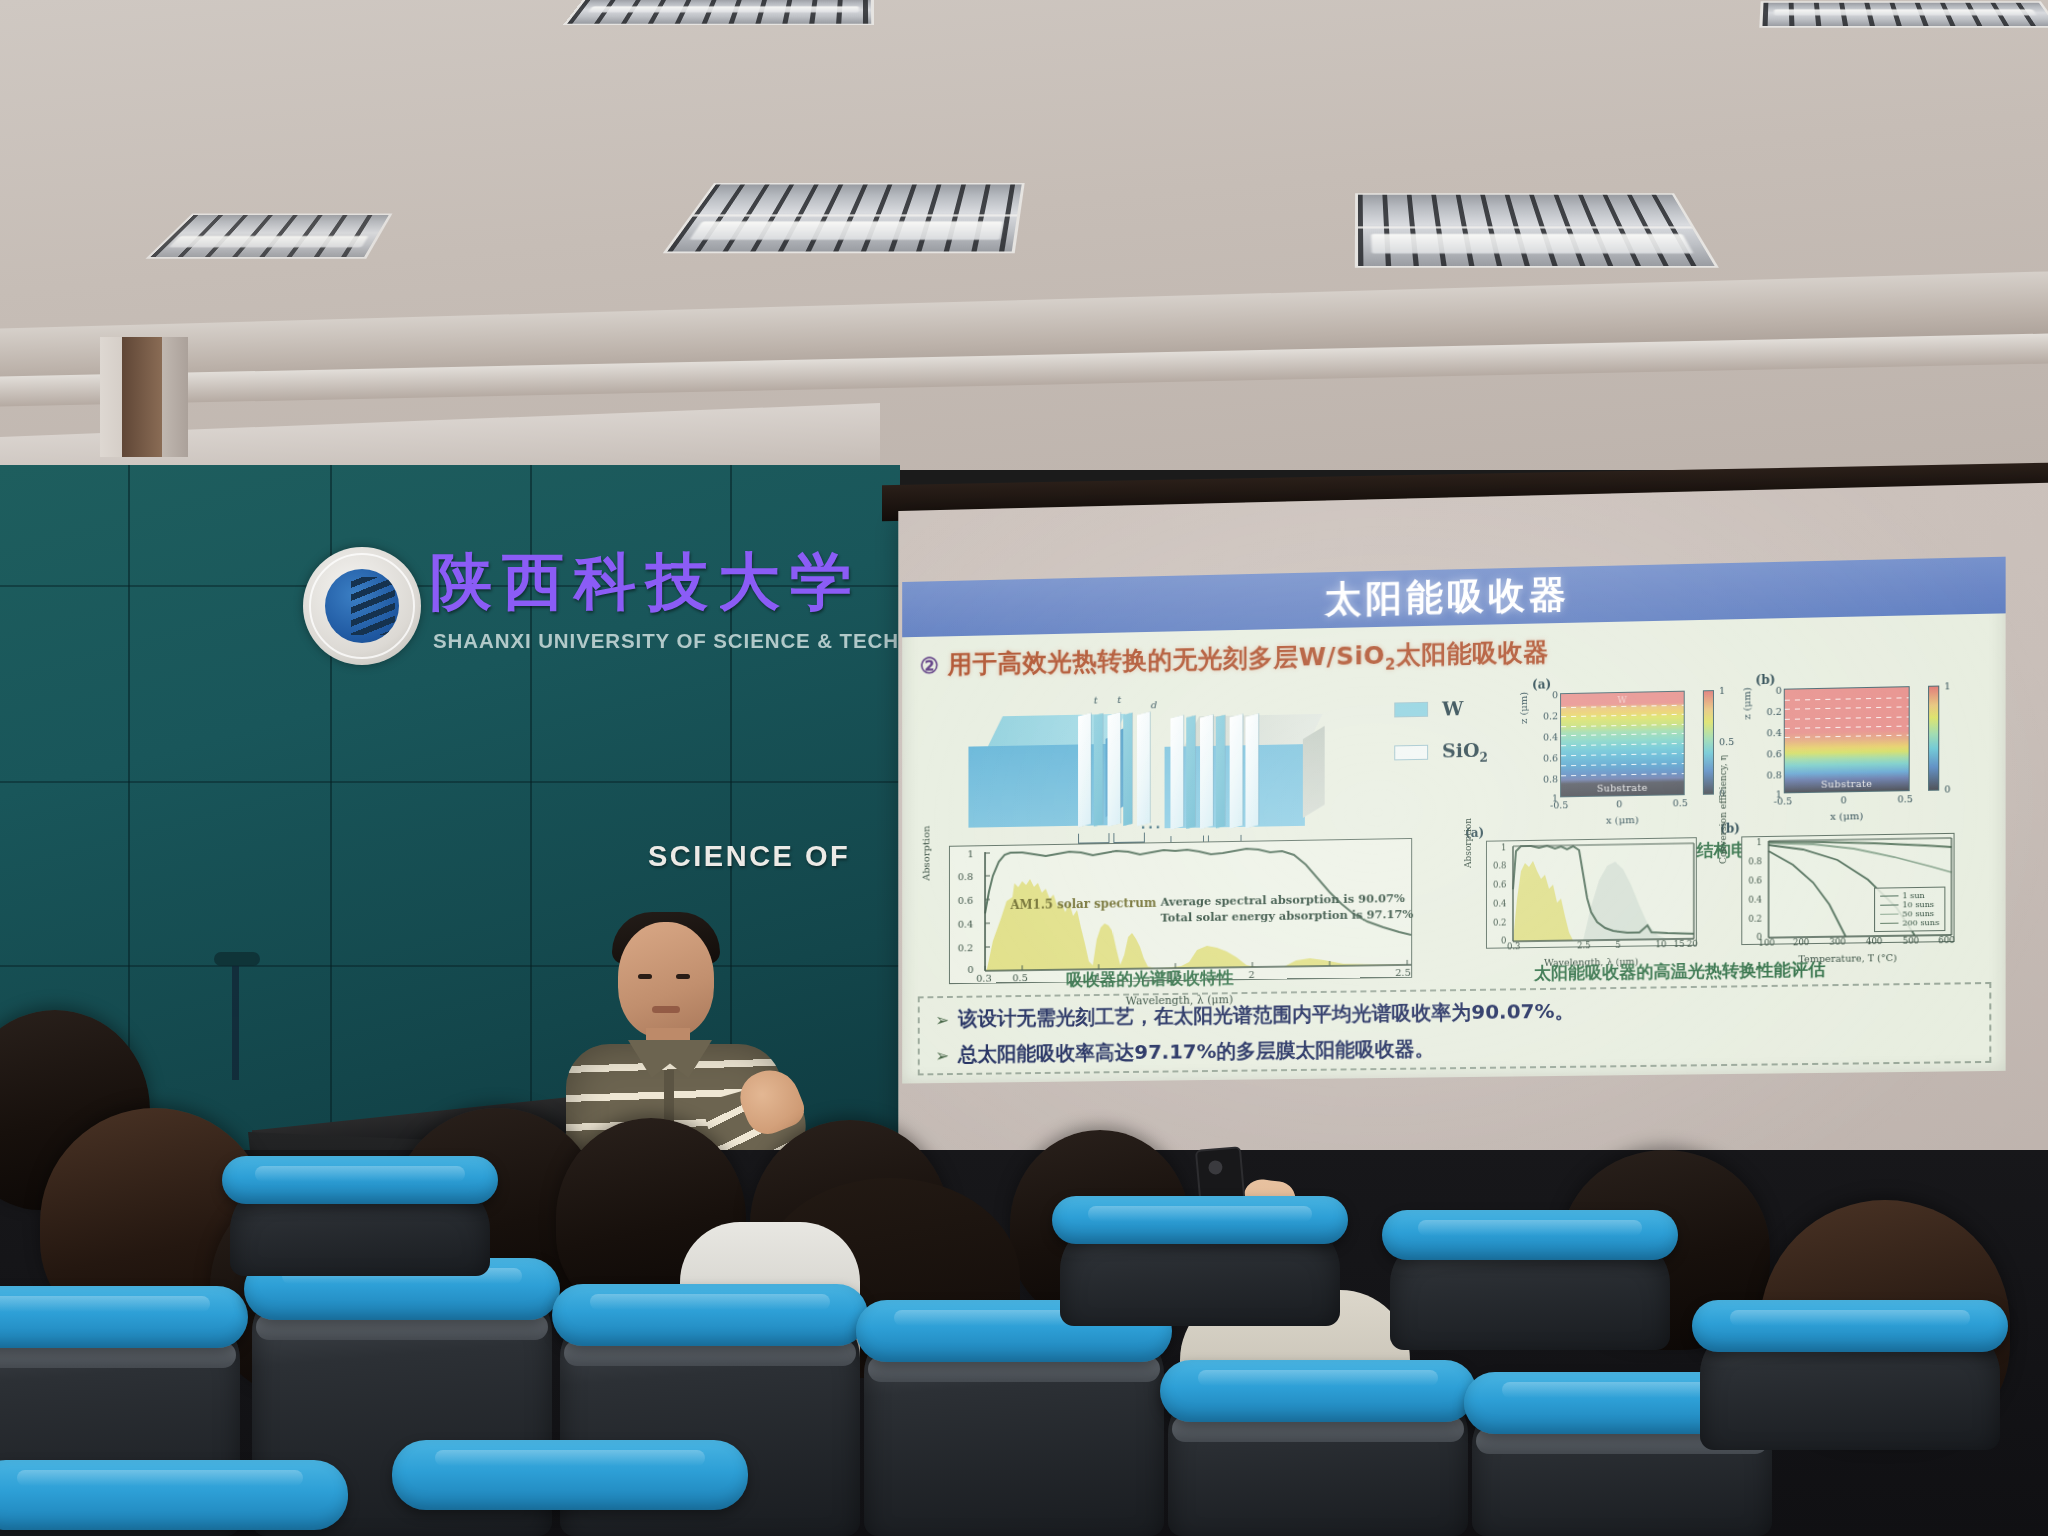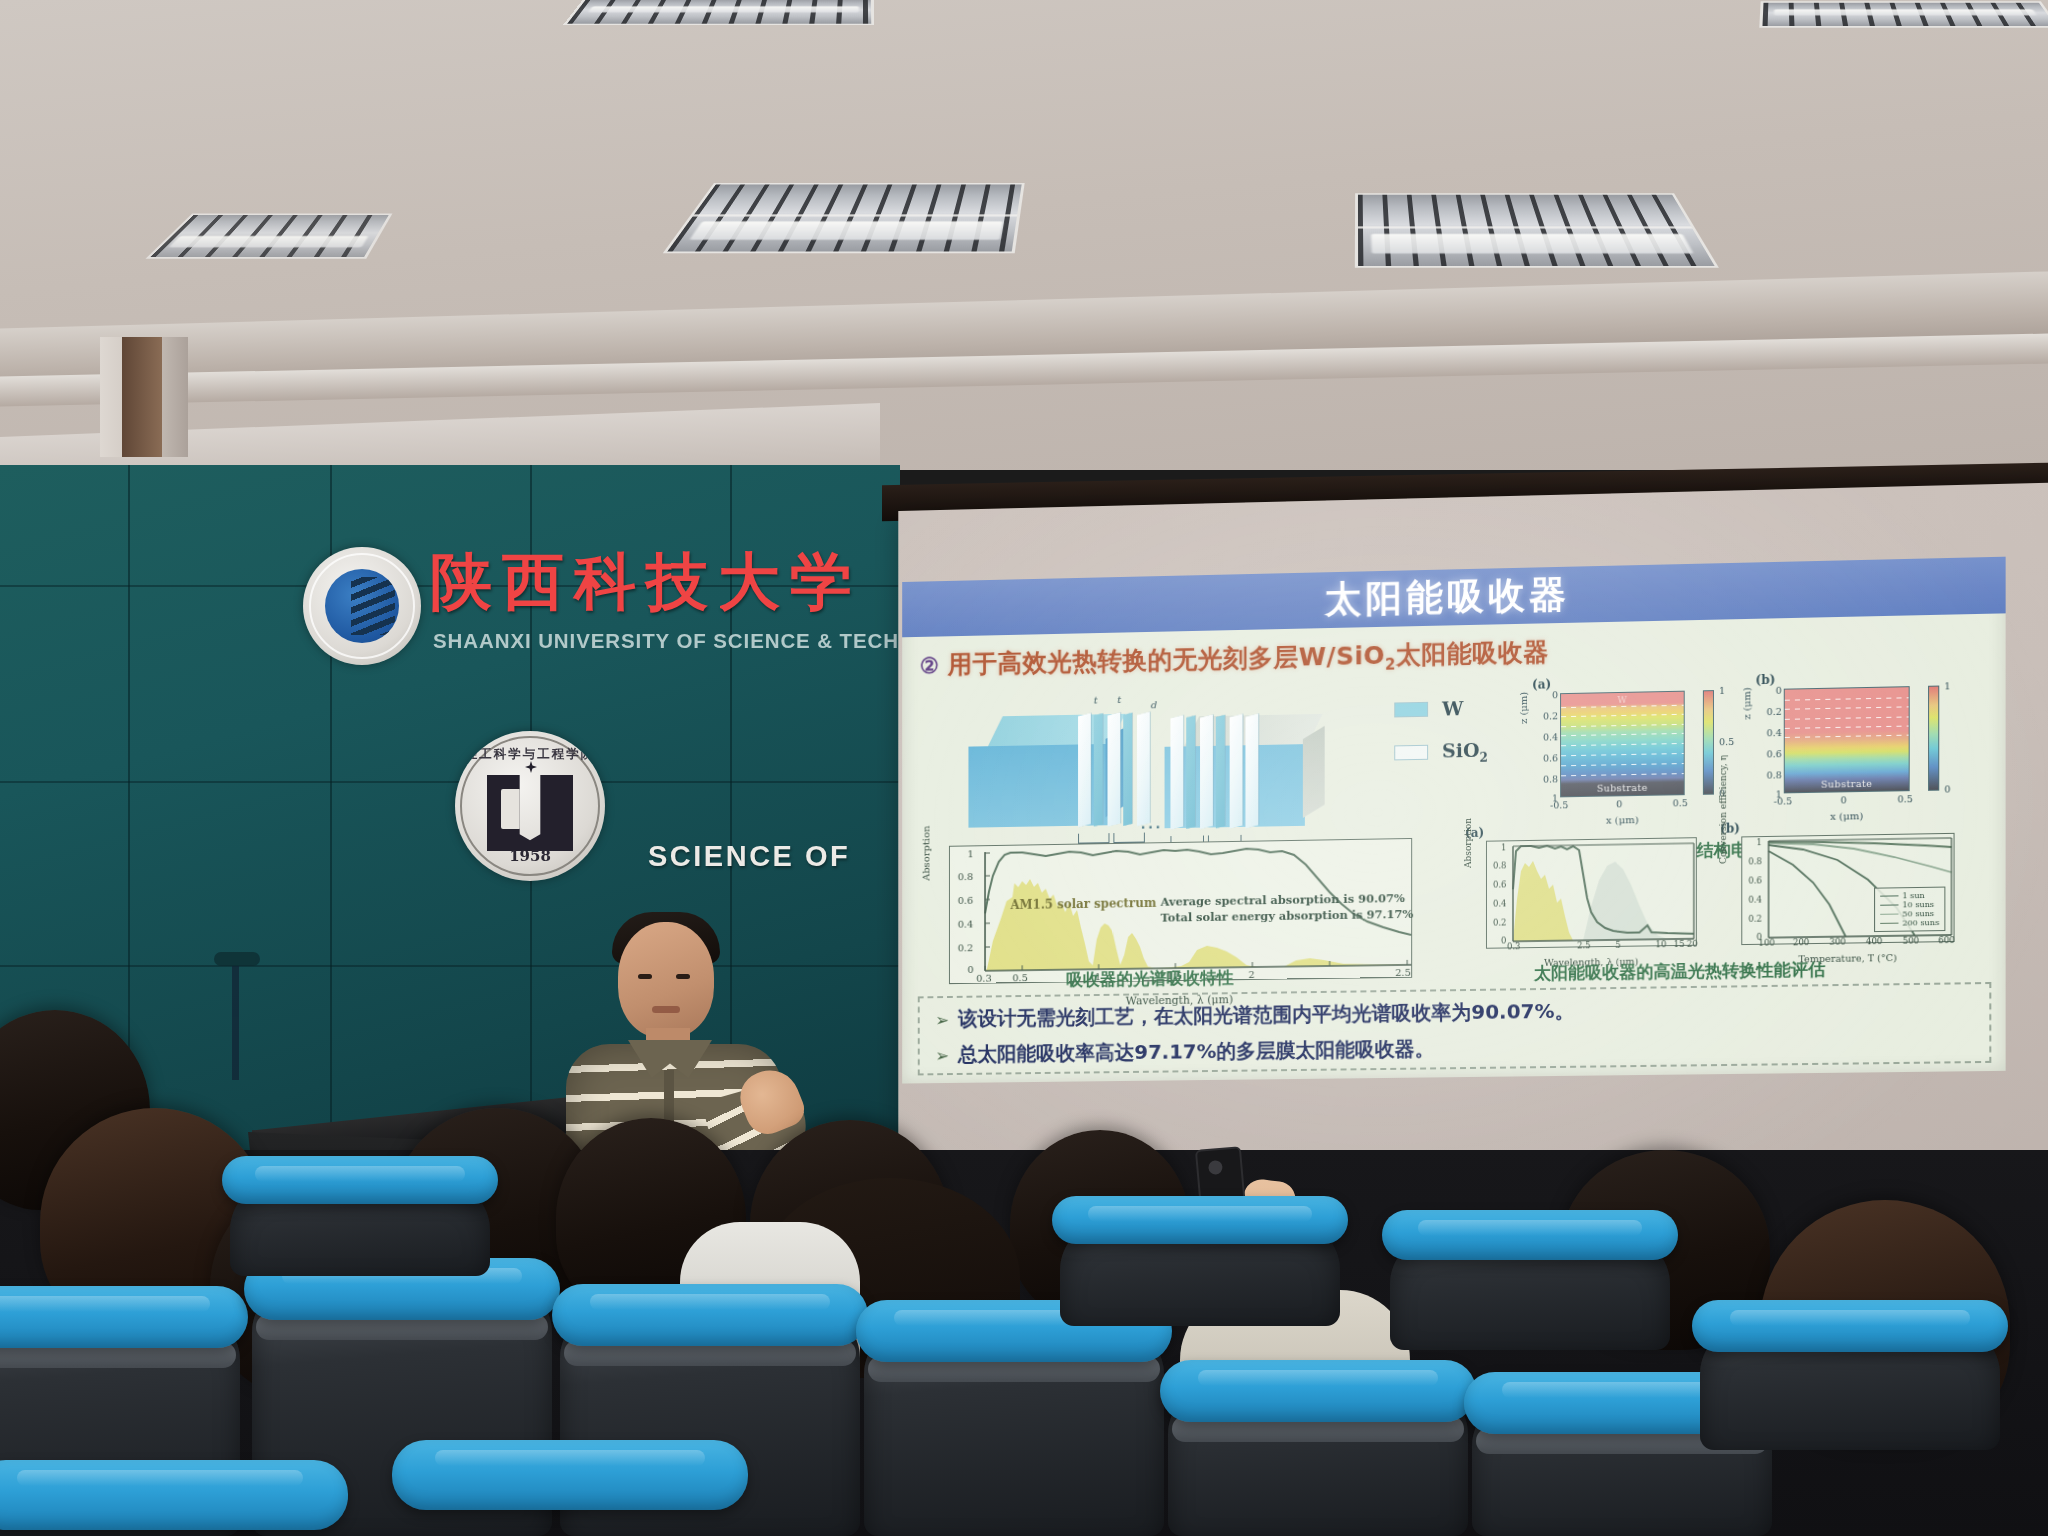--- a/index.html
+++ b/index.html
@@ -92,21 +92,21 @@
     content:""; position:absolute; left: 26px; top: 8px; width: 44px; height: 58px;
     background: repeating-linear-gradient(-22deg, #15324f 0px, #15324f 6px, transparent 6px, transparent 12px);
   }
   #seal1 .ring {
     position:absolute; left:6px; top:6px; right:6px; bottom:6px;
     border: 2px solid rgba(255,255,255,.75); border-radius:50%;
   }
   .uni-name {
     position: absolute; left: 430px; top: 540px;
     font-family: "DejaVu Serif", serif; font-weight: 700;
-    font-size: 62px; letter-spacing: 10px; color: #ef4444;
+    font-size: 62px; letter-spacing: 10px; color: #8b5cf6;
     text-shadow: 1px 2px 3px rgba(0,0,0,.45);
     white-space: nowrap; filter: blur(.4px);
   }
   .uni-name-en {
     position: absolute; left: 433px; top: 629px;
     font-size: 20.5px; letter-spacing: .9px; font-weight: 700;
     color: #bfd3d3; white-space: nowrap; filter: blur(.5px); opacity:.92;
   }
 
   #seal2 { left: 455px; top: 731px; width: 150px; height: 150px; }
@@ -540,27 +540,20 @@
     <div class="dark"></div>
   </div>
 
   <div class="logo-seal" id="seal1">
     <div class="inner"></div>
       <div class="ring"></div>
   </div>
   <div class="uni-name">陕西科技大学</div>
   <div class="uni-name-en">SHAANXI UNIVERSITY OF SCIENCE &amp; TECHNOLOGY</div>
 
-  <div class="logo-seal" id="seal2">
-    <div class="ring2"></div>
-    <div class="arcn">轻工科学与工程学院</div>
-    <div class="book"></div>
-    <div class="star"></div>
-    <div class="yr">1958</div>
-  </div>
   <div class="college-en">SCIENCE OF</div>
 
   <div class="micstand"></div>
 
   <div class="lectern-top"></div>
   <div class="lectern-body"></div>
   <div class="lectern-side"></div>
   <div class="lectern-badge"></div>
   <div class="stage-edge"></div>
 

